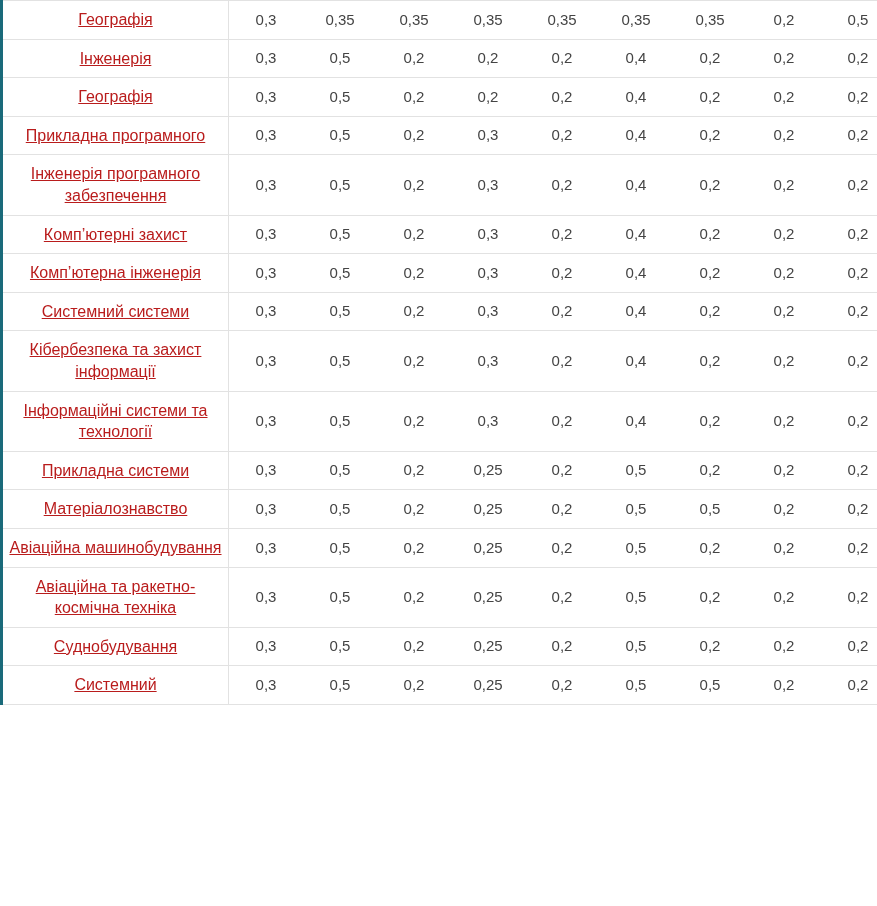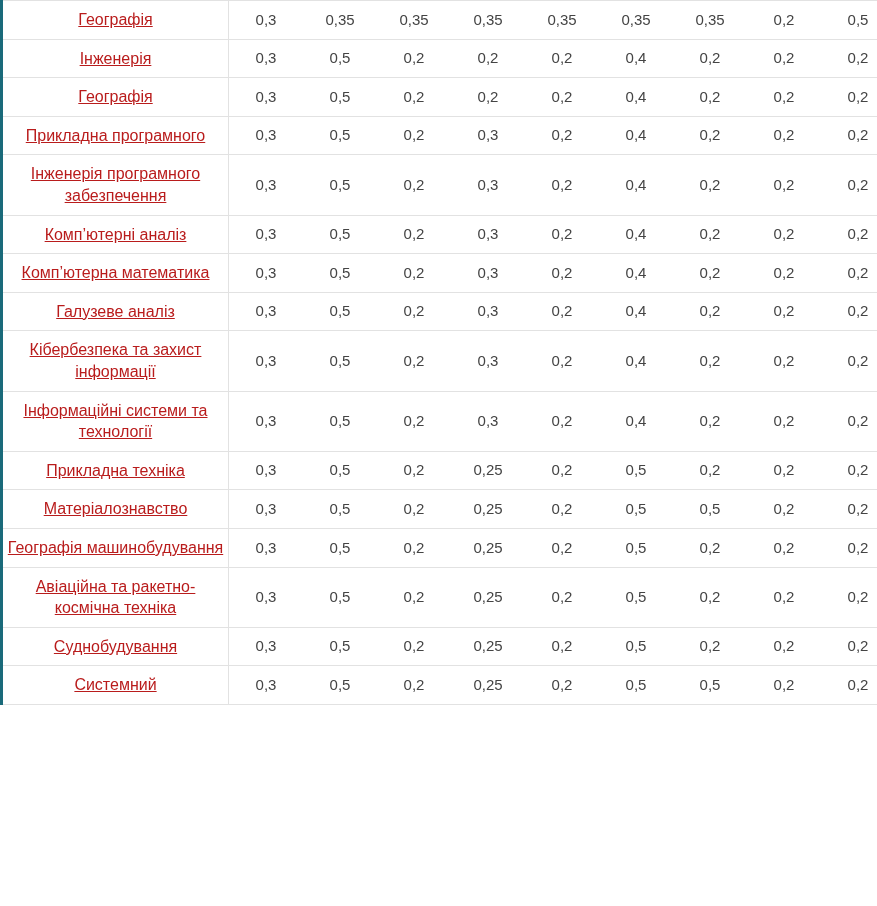--- a/index.html
+++ b/index.html
@@ -111,45 +111,45 @@
           <td class="val-cell">0,5</td>
           <td class="val-cell">0,2</td>
           <td class="val-cell">0,3</td>
           <td class="val-cell">0,2</td>
           <td class="val-cell">0,4</td>
           <td class="val-cell">0,2</td>
           <td class="val-cell">0,2</td>
           <td class="val-cell">0,2</td>
         </tr>
         <tr>
-          <td class="spec-cell"><a>Комп’ютерні аналіз</a></td>
-          <td class="val-cell">0,3</td>
-          <td class="val-cell">0,5</td>
-          <td class="val-cell">0,2</td>
-          <td class="val-cell">0,3</td>
-          <td class="val-cell">0,2</td>
-          <td class="val-cell">0,4</td>
-          <td class="val-cell">0,2</td>
-          <td class="val-cell">0,2</td>
-          <td class="val-cell">0,2</td>
-        </tr>
-        <tr>
-          <td class="spec-cell"><a>Комп’ютерна математика</a></td>
-          <td class="val-cell">0,3</td>
-          <td class="val-cell">0,5</td>
-          <td class="val-cell">0,2</td>
-          <td class="val-cell">0,3</td>
-          <td class="val-cell">0,2</td>
-          <td class="val-cell">0,4</td>
-          <td class="val-cell">0,2</td>
-          <td class="val-cell">0,2</td>
-          <td class="val-cell">0,2</td>
-        </tr>
-        <tr>
-          <td class="spec-cell"><a>Галузеве аналіз</a></td>
+          <td class="spec-cell"><a>Комп’ютерні захист</a></td>
+          <td class="val-cell">0,3</td>
+          <td class="val-cell">0,5</td>
+          <td class="val-cell">0,2</td>
+          <td class="val-cell">0,3</td>
+          <td class="val-cell">0,2</td>
+          <td class="val-cell">0,4</td>
+          <td class="val-cell">0,2</td>
+          <td class="val-cell">0,2</td>
+          <td class="val-cell">0,2</td>
+        </tr>
+        <tr>
+          <td class="spec-cell"><a>Комп’ютерна інженерія</a></td>
+          <td class="val-cell">0,3</td>
+          <td class="val-cell">0,5</td>
+          <td class="val-cell">0,2</td>
+          <td class="val-cell">0,3</td>
+          <td class="val-cell">0,2</td>
+          <td class="val-cell">0,4</td>
+          <td class="val-cell">0,2</td>
+          <td class="val-cell">0,2</td>
+          <td class="val-cell">0,2</td>
+        </tr>
+        <tr>
+          <td class="spec-cell"><a>Системний системи</a></td>
           <td class="val-cell">0,3</td>
           <td class="val-cell">0,5</td>
           <td class="val-cell">0,2</td>
           <td class="val-cell">0,3</td>
           <td class="val-cell">0,2</td>
           <td class="val-cell">0,4</td>
           <td class="val-cell">0,2</td>
           <td class="val-cell">0,2</td>
           <td class="val-cell">0,2</td>
         </tr>
@@ -171,21 +171,21 @@
           <td class="val-cell">0,5</td>
           <td class="val-cell">0,2</td>
           <td class="val-cell">0,3</td>
           <td class="val-cell">0,2</td>
           <td class="val-cell">0,4</td>
           <td class="val-cell">0,2</td>
           <td class="val-cell">0,2</td>
           <td class="val-cell">0,2</td>
         </tr>
         <tr>
-          <td class="spec-cell"><a>Прикладна техніка</a></td>
+          <td class="spec-cell"><a>Прикладна системи</a></td>
           <td class="val-cell">0,3</td>
           <td class="val-cell">0,5</td>
           <td class="val-cell">0,2</td>
           <td class="val-cell">0,25</td>
           <td class="val-cell">0,2</td>
           <td class="val-cell">0,5</td>
           <td class="val-cell">0,2</td>
           <td class="val-cell">0,2</td>
           <td class="val-cell">0,2</td>
         </tr>
@@ -195,21 +195,21 @@
           <td class="val-cell">0,5</td>
           <td class="val-cell">0,2</td>
           <td class="val-cell">0,25</td>
           <td class="val-cell">0,2</td>
           <td class="val-cell">0,5</td>
           <td class="val-cell">0,5</td>
           <td class="val-cell">0,2</td>
           <td class="val-cell">0,2</td>
         </tr>
         <tr>
-          <td class="spec-cell"><a>Географія машинобудування</a></td>
+          <td class="spec-cell"><a>Авіаційна машинобудування</a></td>
           <td class="val-cell">0,3</td>
           <td class="val-cell">0,5</td>
           <td class="val-cell">0,2</td>
           <td class="val-cell">0,25</td>
           <td class="val-cell">0,2</td>
           <td class="val-cell">0,5</td>
           <td class="val-cell">0,2</td>
           <td class="val-cell">0,2</td>
           <td class="val-cell">0,2</td>
         </tr>

